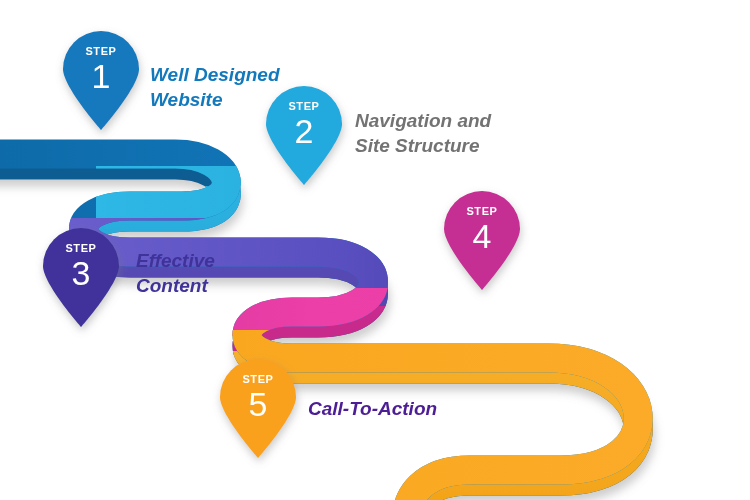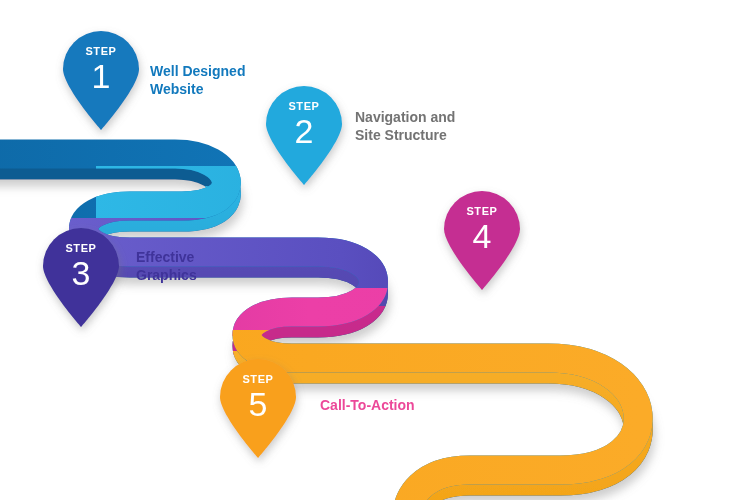--- a/index.html
+++ b/index.html
@@ -58,24 +58,25 @@
     margin-bottom: 2px;
   }
   .pin-step-num {
     color: #ffffff;
     font-size: 34px;
     font-weight: 400;
     line-height: 1;
   }
   .step-label {
     position: absolute;
-    font-size: 14px;
+    font-size: 19px;
     font-weight: bold;
     line-height: 1.32;
     white-space: pre-line;
+    font-style: italic;
   }
 </style>
 </head>
 <body>
 
 <div id="stage">
 
   <svg id="roadmap-svg" viewBox="0 0 750 500">
     <defs>
       <linearGradient id="gradBlue" x1="0" y1="0" x2="1" y2="0">
@@ -230,36 +231,36 @@
   <div class="pin" id="pin-3" style="left: 39px; top: 224px;">
     <svg class="pin-svg" viewBox="0 0 84 104">
       <path d="M42,103 C42,103 4,60 4,42 A38,38 0 1,1 80,42 C80,60 42,103 42,103 Z" fill="#3f339a" filter="url(#pinShadow)"></path>
     </svg>
     <div class="pin-text">
       <span class="pin-step-word">STEP</span>
       <span class="pin-step-num">3</span>
     </div>
   </div>
   <div class="step-label" id="label-3" style="left: 136px; top: 248px; color: rgb(63, 51, 154);">Effective
-Graphics</div>
+Content</div>
 
   <div class="pin" id="pin-4" style="left: 440px; top: 187px;">
     <svg class="pin-svg" viewBox="0 0 84 104">
       <path d="M42,103 C42,103 4,60 4,42 A38,38 0 1,1 80,42 C80,60 42,103 42,103 Z" fill="#c52d92" filter="url(#pinShadow)"></path>
     </svg>
     <div class="pin-text">
       <span class="pin-step-word">STEP</span>
       <span class="pin-step-num">4</span>
     </div>
   </div>
 
   <div class="pin" id="pin-5" style="left: 216px; top: 355px;">
     <svg class="pin-svg" viewBox="0 0 84 104">
       <path d="M42,103 C42,103 4,60 4,42 A38,38 0 1,1 80,42 C80,60 42,103 42,103 Z" fill="#f9a01b" filter="url(#pinShadow)"></path>
     </svg>
     <div class="pin-text">
       <span class="pin-step-word">STEP</span>
       <span class="pin-step-num">5</span>
     </div>
   </div>
-  <div class="step-label" id="label-5" style="left: 320px; top: 396px; color: #ec4899; text-align: center;">Call-To-Action</div>
+  <div class="step-label" id="label-5" style="left: 308px; top: 396px; color: #4c1d95; text-align: center;">Call-To-Action</div>
 
 </div>
 
 </body></html>

